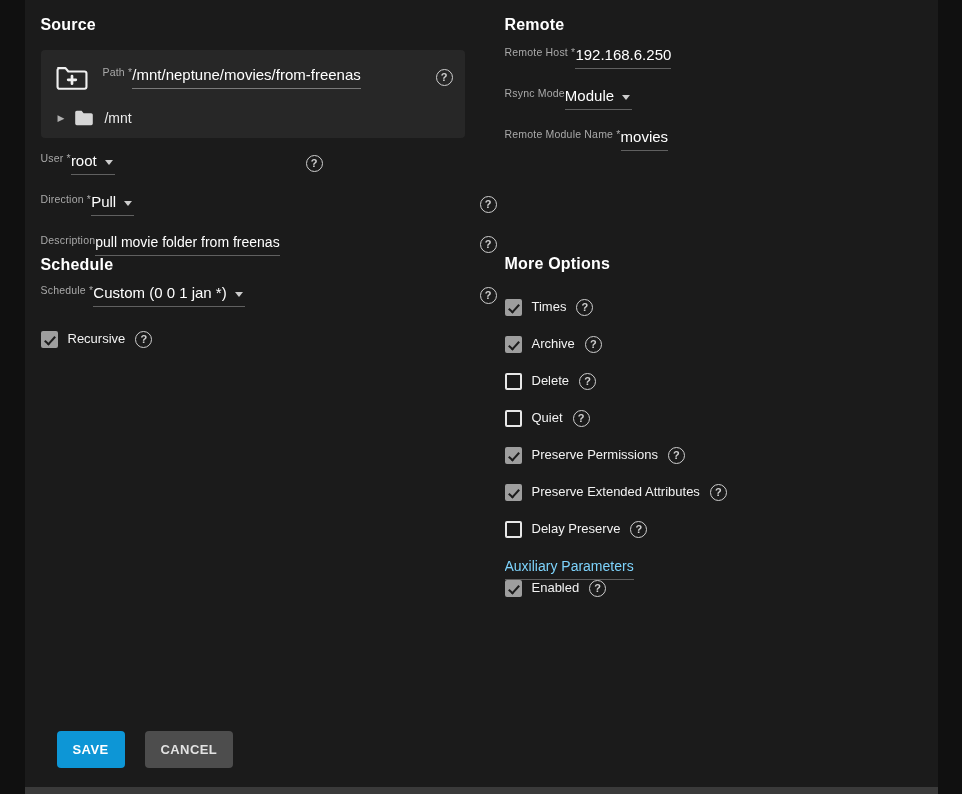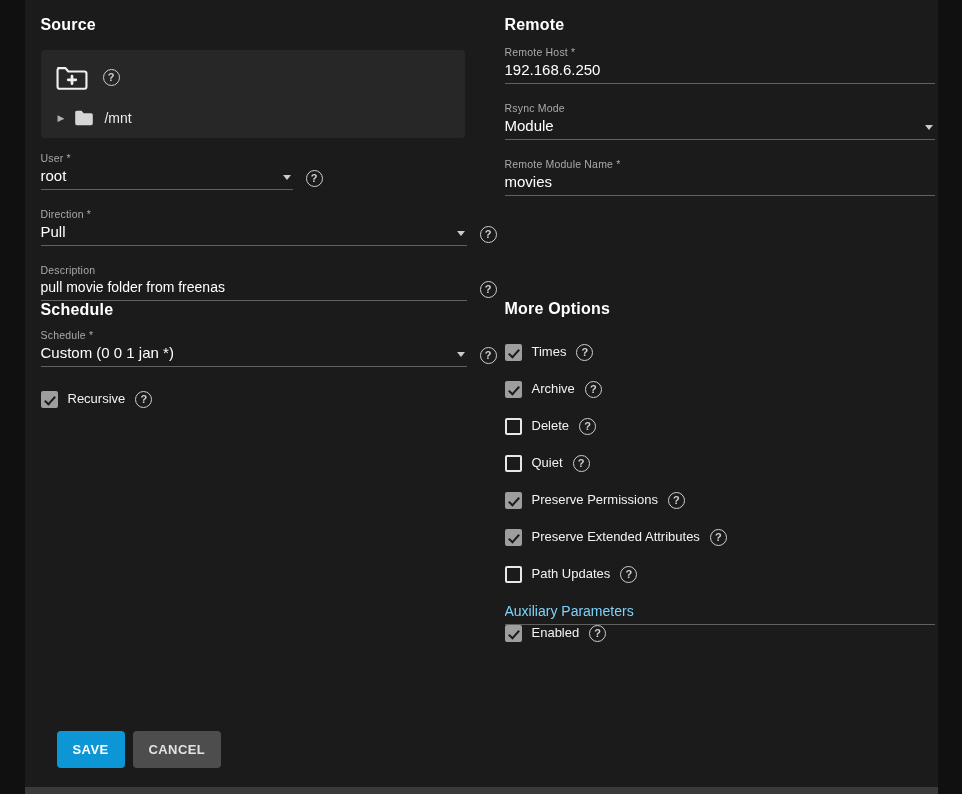--- a/index.html
+++ b/index.html
@@ -12,21 +12,21 @@
   }
 
   h2.section{ font-size:16px; font-weight:700; color:#ffffff; margin:0; letter-spacing:.2px;}
 
   .col-left{ position:absolute; left:16px; top:16px; width:456px; }
   .col-right{ position:absolute; left:480px; top:16px; width:460px; }
 
   
   .frow{ display:flex; align-items:flex-end; gap:13px; }
   .frow .help{ margin-bottom:3px; }
-  .field{ display:flex; flex-direction:column; flex:1; min-width:0; }
+  .field{ display:flex; flex-direction:row; flex:1; min-width:0; }
   .field.fixed{ flex:0 0 auto; }
   .flabel{ font-size:10.5px; color:#a9a9a9; margin-bottom:3px; letter-spacing:.2px; }
   .fvalue{
     display:flex; align-items:flex-end;
     border-bottom:1px solid #606060; padding-bottom:5px;
     font-size:15px; color:#ffffff; min-height:19px; cursor:text;
   }
   .fvalue .txt{ flex:1; white-space:nowrap; overflow:hidden; }
   .fvalue .txt.placeholder{ color:#7dd3fc; font-size:14px; }
   .caret{
@@ -86,21 +86,21 @@
   .opt-list .cbrow{ margin-bottom:20px; }
 
   
   .actions{ position:absolute; left:32px; top:731px; display:flex; }
   .btn{
     border:none; border-radius:4px; font-family:inherit;
     font-size:13px; font-weight:700; letter-spacing:.4px;
     padding:11px 16px; cursor:pointer;
   }
   .btn.primary{ background:#0d96d6; color:#ffffff; }
-  .btn.secondary{ background:#4d4d4d; color:#e3e3e3; margin-left:8px; }
+  .btn.secondary{ background:#4d4d4d; color:#e3e3e3; margin-left:20px; }
 
   .footer-strip{
     position:absolute; left:0; right:0; bottom:0; height:7px; background:#3a3a3a;
   }
 </style>
 </head>
 <body>
 
 <div class="screen">
 
@@ -109,20 +109,26 @@
     <h2 class="section">Source</h2>
 
     <div class="path-panel">
       <div class="prow">
         <span class="addfolder">
           <svg width="34" height="30" viewBox="0 0 24 21" fill="none" stroke="#f0f0f0" stroke-width="1.5" stroke-linejoin="round">
             <path d="M2.2 4.2 h5.2 l2 2.4 h11.4 a1.4 1.4 0 0 1 1.4 1.4 v9.4 a1.4 1.4 0 0 1 -1.4 1.4 h-17.6 a1.4 1.4 0 0 1 -1.4 -1.4 v-11.8 a1.4 1.4 0 0 1 1.4 -1.4 z"></path>
             <path d="M12 9.8 v5.4 M9.3 12.5 h5.4" stroke-width="1.9" stroke-linecap="round"></path>
           </svg>
         </span>
+        <div class="field">
+          <span class="flabel">Path *</span>
+          <div class="fvalue">
+            <span class="txt">/mnt/neptune/movies/from-freenas</span>
+          </div>
+        </div>
         <span class="help"></span>
       </div>
       <div class="tree">
         <span class="chev"></span>
         <span style="display:flex;">
           <svg width="20" height="16" viewBox="0 0 24 20">
             <path d="M1 3 c0-1.1 .9-2 2-2 h6 l2.5 3 H21 c1.1 0 2 .9 2 2 v11 c0 1.1 -.9 2 -2 2 H3 c-1.1 0 -2 -.9 -2 -2 z" fill="#d6d6d6"></path>
           </svg>
         </span>
         <span>/mnt</span>
@@ -253,21 +259,21 @@
       </div>
 
       <div class="cbrow">
         <span class="cb checked"></span>
         <span class="cblabel">Preserve Extended Attributes</span>
         <span class="help"></span>
       </div>
 
       <div class="cbrow">
         <span class="cb"></span>
-        <span class="cblabel">Path Updates</span>
+        <span class="cblabel">Delay Preserve</span>
         <span class="help"></span>
       </div>
 
     </div>
 
     <div class="frow" style="margin-top:10px;">
       <div class="field">
         <div class="fvalue">
           <span class="txt placeholder">Auxiliary Parameters</span>
         </div>

